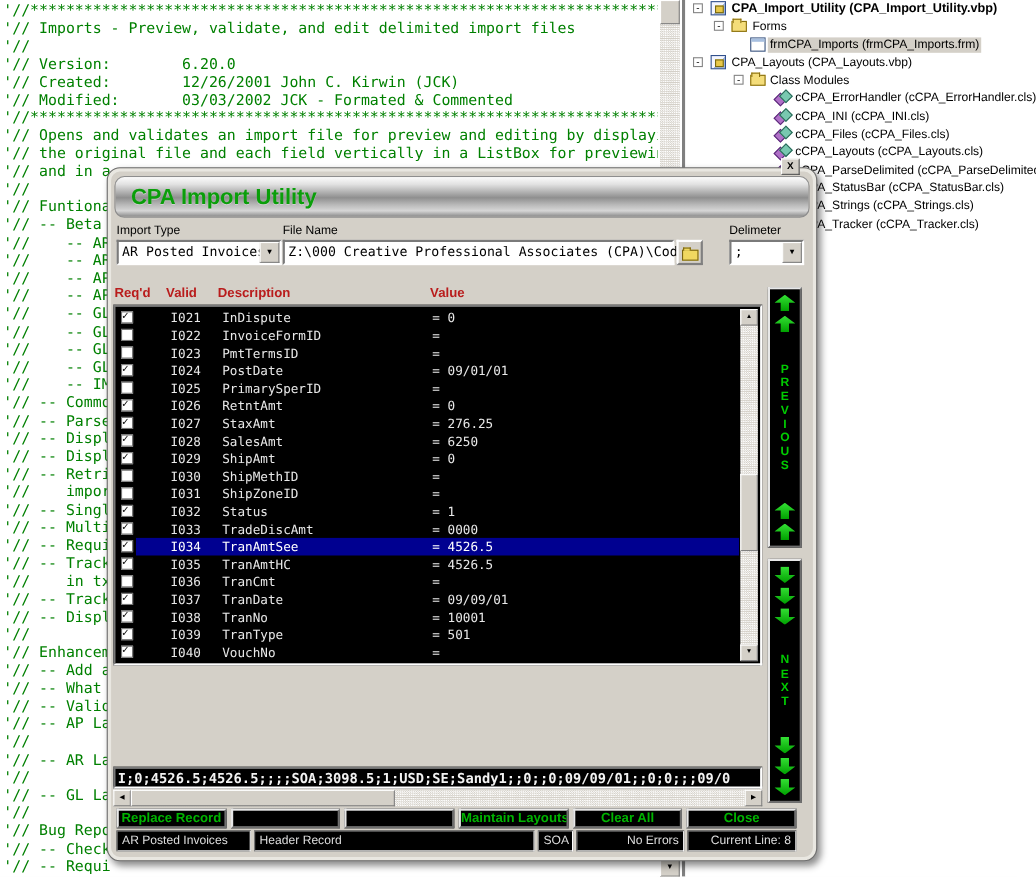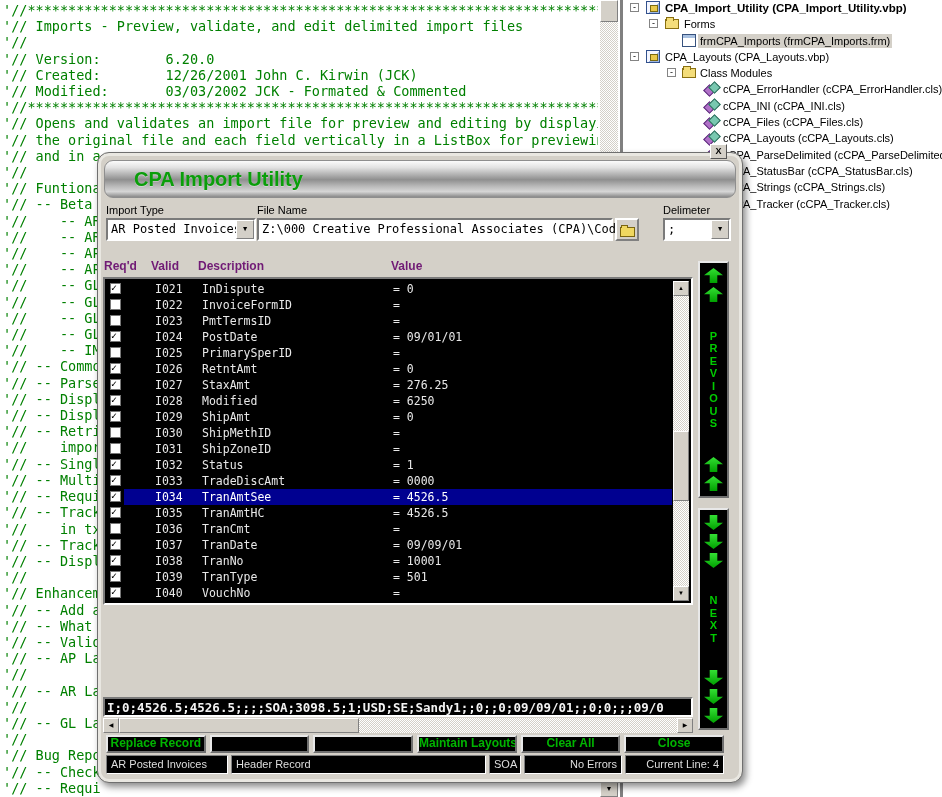--- a/index.html
+++ b/index.html
@@ -46,36 +46,36 @@
   
   .dialog{position:absolute;left:97px;top:152px;width:646px;height:631px;background:#d4d0c8;
     border:1px solid #6f6f6f;border-radius:12px;box-sizing:border-box;
     box-shadow:inset 0 0 0 3px #e9e7e1, 3px 4px 7px rgba(0,0,0,0.45);}
   .dlg-close{position:absolute;left:612px;top:-9px;width:17px;height:15px;background:#d4d0c8;
     border:1px solid;border-color:#fff #555 #555 #fff;box-sizing:border-box;
     font-size:9px;font-weight:bold;text-align:center;line-height:12px;color:#000;}
   .title-band{position:absolute;left:6px;top:7px;width:632px;height:38px;border-radius:9px;
     border:1px solid #8e8e8e;box-sizing:border-box;
     background:linear-gradient(180deg,#fbfbfb 0%,#e2e2e2 18%,#8f8f8f 52%,#b9b9b9 70%,#d6d6d6 85%,#8a8a8a 100%);}
-  .title-band .ttl{font-size:20px;font-weight:bold;color:#0a9e0a;line-height:36px;padding-left:29px;
+  .title-band .ttl{font-size:20px;font-weight:bold;color:#0a9e0a;line-height:36px;padding-left:14px;
     text-shadow:0 1px 0 rgba(255,255,255,0.35);}
   .fld-label{position:absolute;top:51px;font-size:11px;color:#000;text-align:center;}
   .sunken{border:2px solid;border-color:#7a7a7a #ffffff #ffffff #7a7a7a;box-sizing:border-box;}
   .combo,.tfield{position:absolute;top:65px;height:23px;background:#ffffff;
     font-family:"DejaVu Sans Mono","Liberation Mono",monospace;font-size:12px;color:#000;}
   .combo .ctext,.tfield .ctext{position:absolute;left:3px;top:2px;white-space:nowrap;overflow:hidden;}
   .drop-btn{position:absolute;right:0;top:0;bottom:0;width:18px;background:#d4d0c8;
     border:1px solid;border-color:#fff #808080 #808080 #fff;box-sizing:border-box;
     font-size:7px;color:#000;text-align:center;line-height:17px;}
   .folder-btn{position:absolute;left:517px;top:65px;width:24px;height:23px;background:#d4d0c8;
     border:2px solid;border-color:#fff #808080 #808080 #fff;box-sizing:border-box;}
   .folder-glyph{position:absolute;left:3px;top:7px;width:13px;height:8px;background:#f0d860;border:1px solid #7a6510;}
   .folder-glyph::before{content:"";position:absolute;left:0;top:-3px;width:5px;height:2px;background:#f0d860;border:1px solid #7a6510;border-bottom:none;}
 
-  .col-hdr{position:absolute;top:106px;font-size:12px;font-weight:bold;color:#701a75;}
+  .col-hdr{position:absolute;top:106px;font-size:12px;font-weight:bold;color:#b91c1c;}
 
   .listbox{position:absolute;left:5px;top:124px;width:590px;height:328px;background:#000;}
   .rows{position:absolute;left:2px;top:2px;right:19px;bottom:2px;overflow:hidden;}
   .lrow{position:relative;height:16px;font-family:"DejaVu Sans Mono","Liberation Mono",monospace;
     font-size:11.5px;color:#e8e8e8;}
   .lrow.selected{background:linear-gradient(90deg,#000 0 17px,#000090 17px 100%);color:#fff;}
   .lrow .cb{position:absolute;left:3px;top:2px;width:11px;height:11px;background:#fff;border:1px solid #777;box-sizing:border-box;}
   .lrow .cb .tick{display:none;position:absolute;left:0px;top:-2px;font-size:10px;font-weight:bold;color:#000;}
   .lrow.checked .cb .tick{display:block;}
   .lrow .fld{position:absolute;left:48px;top:1px;}
@@ -365,21 +365,21 @@
             <span class="fld">I027</span>
             <span class="dsc">StaxAmt</span>
             <span class="val">= 276.25</span>
           </div>
 
           <div class="lrow checked">
             <span class="cb">
               <span class="tick">✓</span>
             </span>
             <span class="fld">I028</span>
-            <span class="dsc">Modified</span>
+            <span class="dsc">SalesAmt</span>
             <span class="val">= 6250</span>
           </div>
 
           <div class="lrow checked">
             <span class="cb">
               <span class="tick">✓</span>
             </span>
             <span class="fld">I029</span>
             <span class="dsc">ShipAmt</span>
             <span class="val">= 0</span>
@@ -549,17 +549,17 @@
         <div class="dlg-btn bold">Clear All</div>
 
         <div class="dlg-btn bold">Close</div>
       </div>
 
     <div class="status-row">
       <div class="st-panel st-1">AR Posted Invoices</div>
       <div class="st-panel st-2">Header Record</div>
       <div class="st-panel st-3">SOA</div>
       <div class="st-panel st-4">No Errors</div>
-      <div class="st-panel st-5">Current Line: 4</div>
+      <div class="st-panel st-5">Current Line: 8</div>
     </div>
   </div>
 
 </div>
 
 </body></html>

